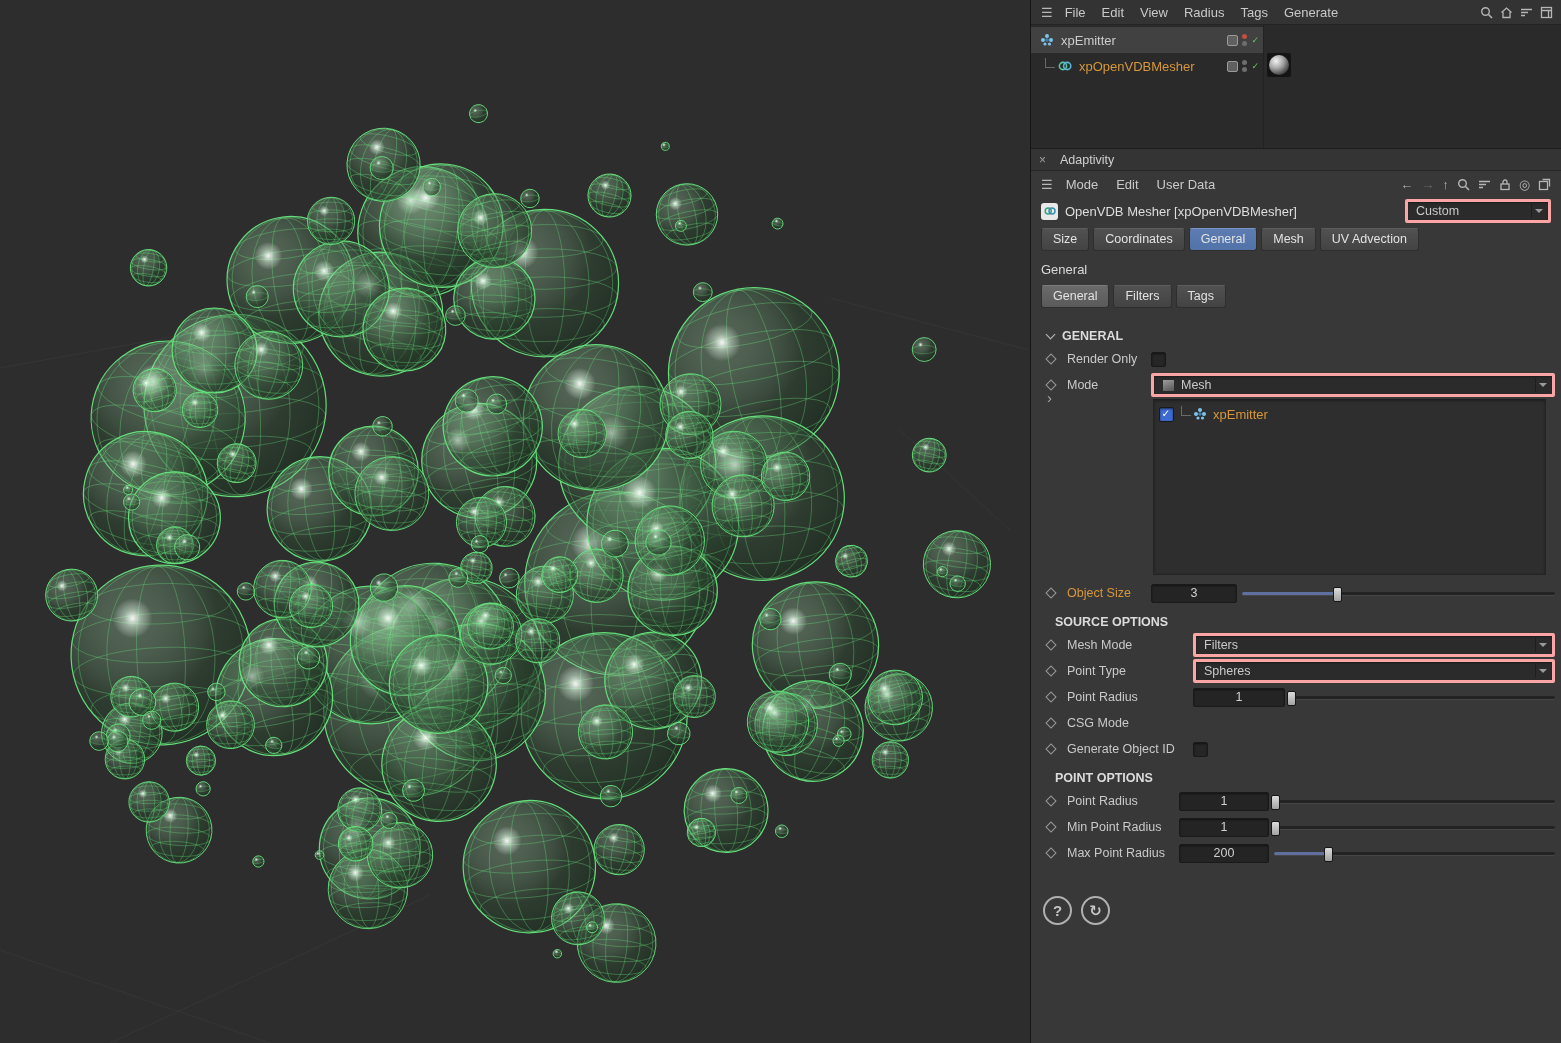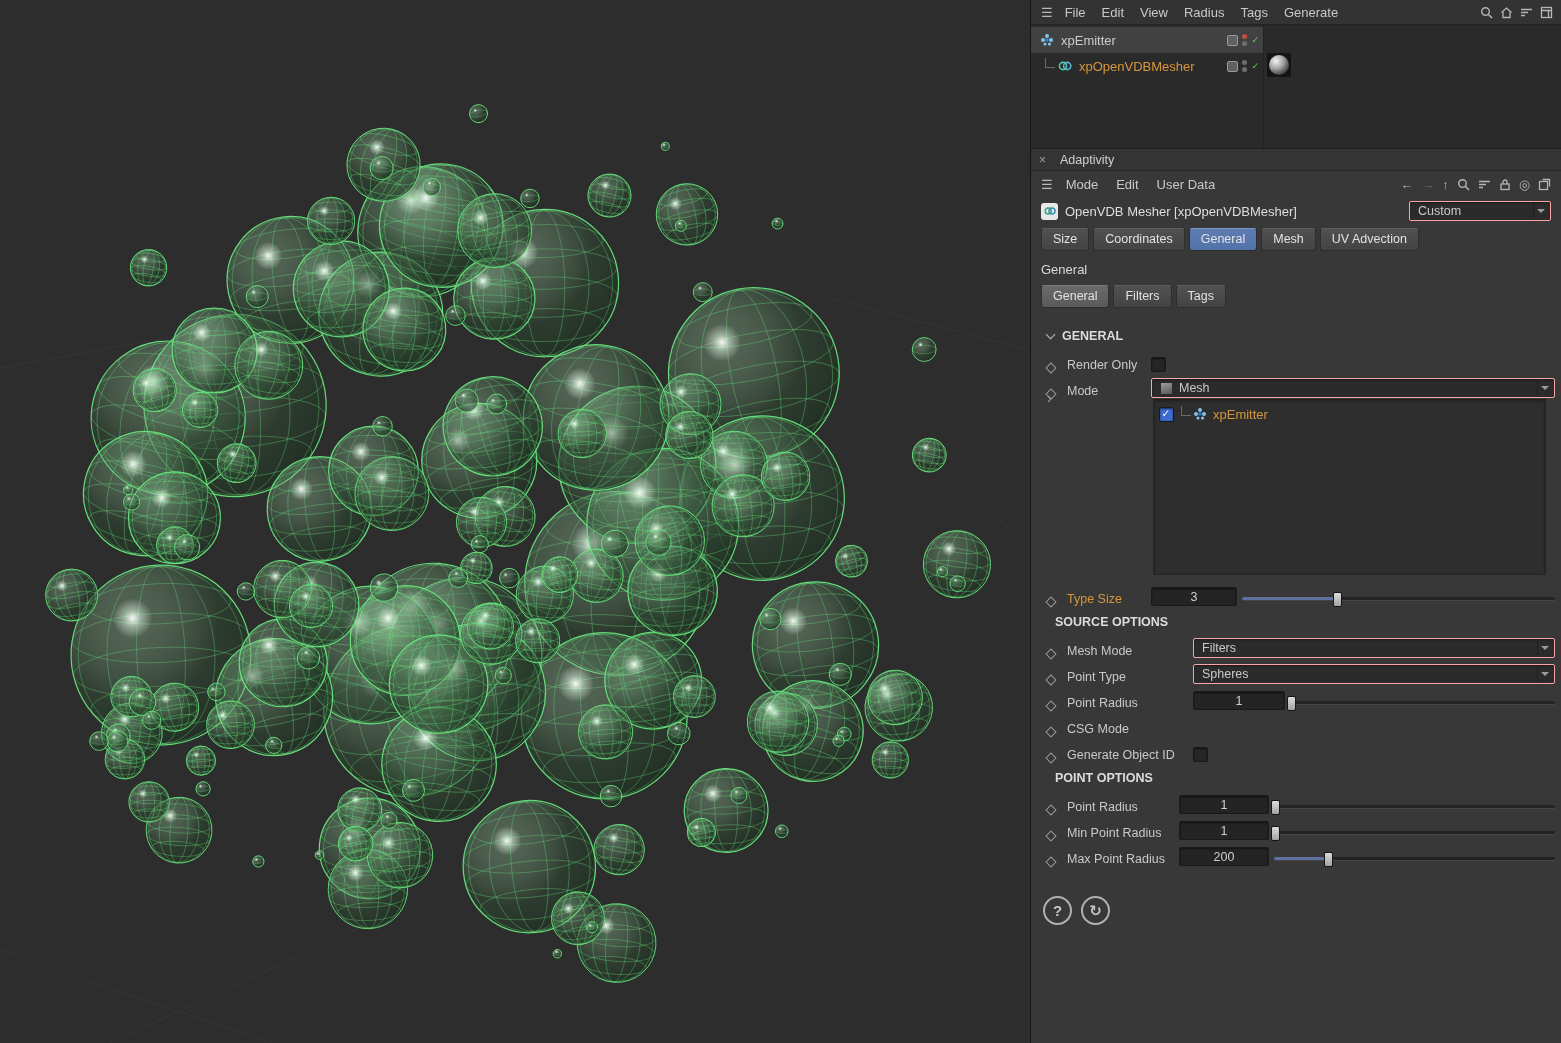--- a/index.html
+++ b/index.html
@@ -52,33 +52,33 @@
   .tabbtn{font-size:12.5px;color:#e2e2e2;padding:3px 11px 4px;border-radius:3px;background:linear-gradient(#515151,#434343);border:1px solid #2e2e2e;border-top-color:#5d5d5d;cursor:default;white-space:nowrap;}
   .tabbtn.active{background:linear-gradient(#5d7cb2,var(--c-tab_active,#5173a8));border-top-color:#7a95c4;}
   .tabbtn.subactive{background:linear-gradient(#6a6a6a,#5a5a5a);border-top-color:#7a7a7a;}
   .attr-seclabel{font-size:13px;color:#dadada;padding:7px 0 5px 10px;}
   .attr-body{flex:1;overflow:hidden;padding-top:8px;position:relative;}
 
   .sec-header{display:flex;align-items:center;font-size:12.5px;font-weight:bold;color:#dcdcdc;padding-left:16px;height:20px;margin-top:6px;}
   .sec-header .chev{width:6px;height:6px;border-left:1.6px solid #bdbdbd;border-bottom:1.6px solid #bdbdbd;transform:rotate(-45deg);margin-right:8px;margin-top:-3px;}
   .sec-header.plain{padding-left:24px;}
 
-  .prow{display:flex;align-items:flex-end;height:26px;padding:0 6px 0 16px;font-size:12.5px;color:var(--c-text_main,#c9c9c9);}
+  .prow{display:flex;align-items:center;height:26px;padding:0 6px 0 16px;font-size:12.5px;color:var(--c-text_main,#c9c9c9);}
   .dmd{width:6px;height:6px;border:1px solid #9a9a9a;transform:rotate(45deg);margin-right:12px;flex:none;}
   .plabel{white-space:nowrap;overflow:hidden;}
   .prow.gen .plabel{width:84px;}
   .prow.src .plabel{width:126px;}
   .prow.pt  .plabel{width:112px;}
   .plabel.orange{color:var(--c-accent_orange,#d6973c);}
 
   .cb{width:13px;height:13px;background:#262626;border:1px solid #191919;border-radius:2px;box-shadow:inset 0 1px 2px rgba(0,0,0,.55);position:relative;flex:none;}
   .cb.checked{background:var(--c-check_blue,#3d6bd0);}
   .cb.checked::after{content:"✓";position:absolute;left:1.5px;top:-1px;color:#fff;font-size:10.5px;}
 
-  .dd{height:18px;background:#2b2b2b;border:1px solid #fca5a5;border-radius:2px;display:flex;align-items:center;color:#c9c9c9;font-size:12.5px;padding:0 20px 0 8px;position:relative;box-shadow:inset 0 1px 2px rgba(0,0,0,.4);flex:1;}
+  .dd{height:18px;background:#2b2b2b;border:3px solid #fca5a5;border-radius:2px;display:flex;align-items:center;color:#c9c9c9;font-size:12.5px;padding:0 20px 0 8px;position:relative;box-shadow:inset 0 1px 2px rgba(0,0,0,.4);flex:1;}
   .dd::after{content:"";position:absolute;right:5px;top:7px;border:4px solid transparent;border-top-color:#9a9a9a;}
   .dd::before{content:"";position:absolute;right:16px;top:2px;bottom:2px;width:1px;background:#1e1e1e;}
   .dd .cube{width:11px;height:11px;background:linear-gradient(160deg,#9d9d9d,#565656);border:1px solid #2a2a2a;margin-right:6px;flex:none;}
 
   .inp{height:17px;background:var(--c-input_bg,#242424);border:1px solid #1a1a1a;border-radius:2px;color:#cfcfcf;font-size:12.5px;text-align:center;box-shadow:inset 0 1px 2px rgba(0,0,0,.5);padding:0;font-family:inherit;flex:none;}
   .w84{width:84px;} .w90{width:90px;} .w88{width:88px;}
 
   .slider{position:relative;height:15px;flex:1;margin-left:5px;}
   .slider .track{position:absolute;left:0;right:0;top:6px;height:3px;background:#232323;border-radius:2px;box-shadow:0 1px 0 rgba(255,255,255,.07);}
   .slider .fill{position:absolute;left:0;top:6px;height:3px;width:var(--pct,0%);background:var(--c-slider_fill,#5f6f9e);border-radius:2px;}
@@ -1658,21 +1658,21 @@
                   </g>
                   <circle cx="8" cy="8" r="1.8" fill="#3a7fb5"></circle>
                 </svg>
               <span class="lbl">xpEmitter</span>
             </div>
           </div>
         </div>
 
         <div class="prow gen">
           <span class="dmd"></span>
-          <span class="plabel orange">Type Size</span>
+          <span class="plabel orange">Object Size</span>
           <input class="inp w84" value="3" style="">
           <div class="slider" style="--pct: 30%;">
             <div class="track"></div>
               <div class="fill"></div>
               <div class="handle"></div>
           </div>
         </div>
 
         <div class="sec-header plain">
           <span>SOURCE OPTIONS</span>

